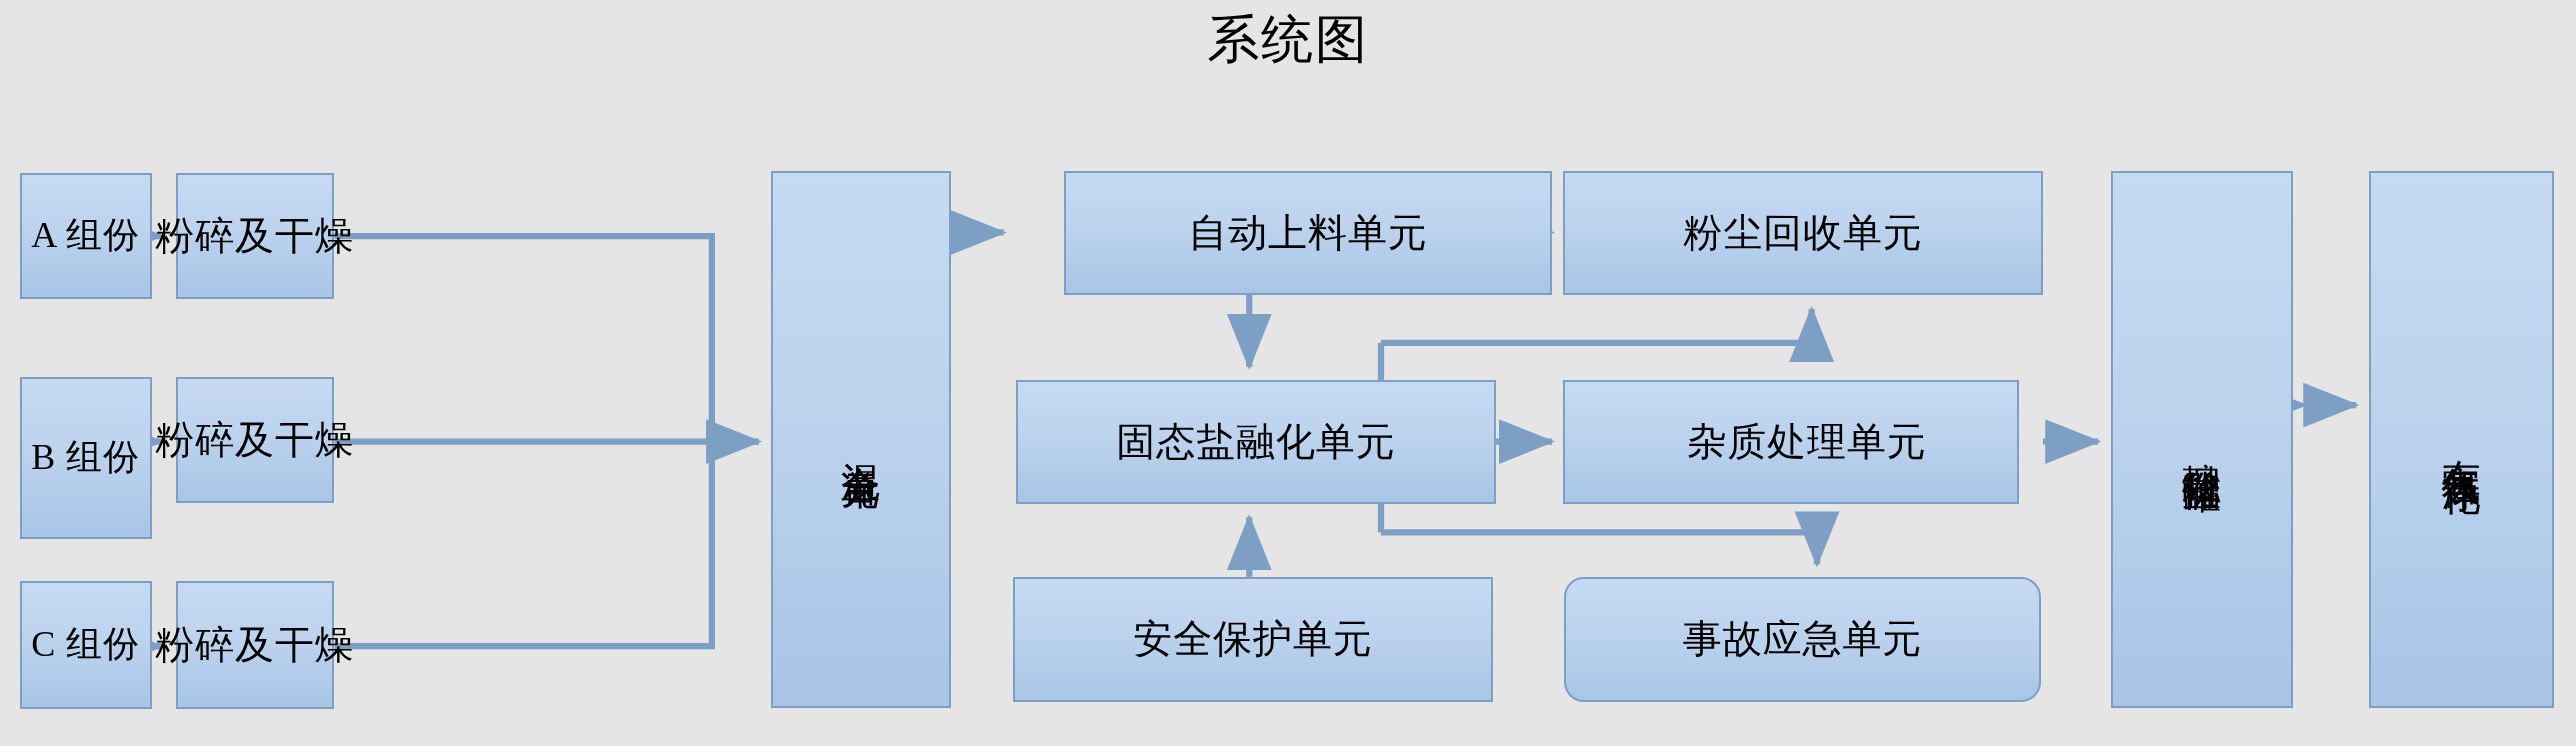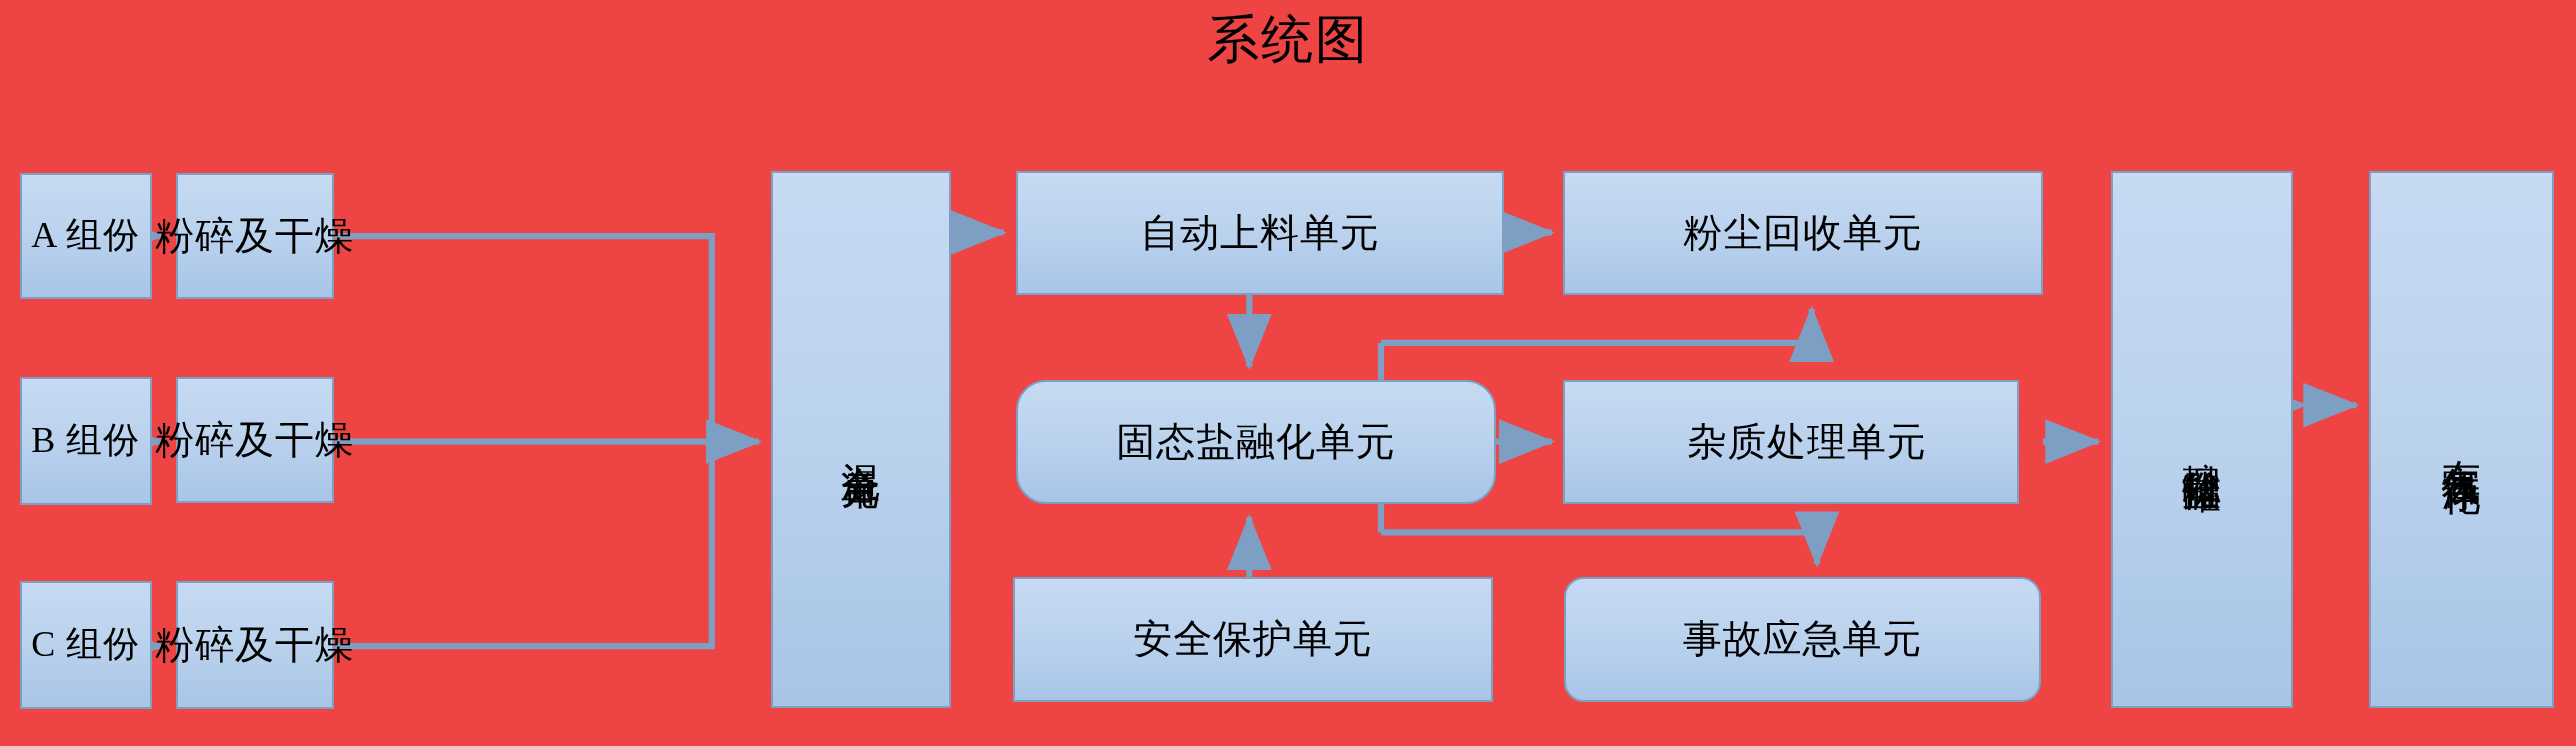--- a/index.html
+++ b/index.html
@@ -4,21 +4,21 @@
 <style>
   html, body {
     margin: 0;
     padding: 0;
     background: #ffffff;
   }
   #canvas {
     position: relative;
     width: 2576px;
     height: 747px;
-    background: #ef4444;
+    background: #e5e5e5;
     font-family: "Liberation Serif", "DejaVu Serif", serif;
     overflow: hidden;
   }
   .title {
     position: absolute;
     left: 0;
     top: 5.3px;
     width: 2576px;
     text-align: center;
     font-size: 52px;
@@ -108,45 +108,45 @@
 
       <path d="M2296,496 L2358,496" marker-end="url(#ah)"></path>
 
       <path d="M2590,455 L2648,455" marker-end="url(#ah)" marker-start="url(#ah2)"></path>
     </g>
   </svg>
 
   <div class="node small" style="left:19.6px; top:173px; width:132px; height:126px;">
     <span class="lbl">A 组份</span>
   </div>
-  <div class="node small" style="left:19.6px; top:377px; width:132px; height:128px;">
+  <div class="node small" style="left:19.6px; top:377px; width:132px; height:162px;">
     <span class="lbl">B 组份</span>
   </div>
   <div class="node small" style="left:19.6px; top:581px; width:132px; height:128px;">
     <span class="lbl">C 组份</span>
   </div>
 
   <div class="node" style="left:176px; top:173px; width:158px; height:126px;">
     <span class="lbl">粉碎及干燥</span>
   </div>
   <div class="node" style="left:176px; top:377px; width:158px; height:126px;">
     <span class="lbl">粉碎及干燥</span>
   </div>
   <div class="node" style="left:176px; top:581px; width:158px; height:128px;">
     <span class="lbl">粉碎及干燥</span>
   </div>
 
   <div class="node vertical" style="left:771px; top:171px; width:180px; height:537px;">
     <span class="lbl">混合单元</span>
   </div>
 
-  <div class="node" style="left:1016px; top:171px; width:488px; height:124px;">
+  <div class="node" style="left:1064px; top:171px; width:488px; height:124px;">
     <span class="lbl">自动上料单元</span>
   </div>
-  <div class="node" style="left:1016px; top:380px; width:480px; height:124px;border-radius:30px;">
+  <div class="node" style="left:1016px; top:380px; width:480px; height:124px;">
     <span class="lbl">固态盐融化单元</span>
   </div>
   <div class="node" style="left:1563px; top:171px; width:480px; height:124px;">
     <span class="lbl">粉尘回收单元</span>
   </div>
 
   <div class="node" style="left:1013px; top:577px; width:480px; height:125px;">
     <span class="lbl">安全保护单元</span>
   </div>
   <div class="node" style="left:1563px; top:380px; width:456px; height:124px;padding-left:32px;">

